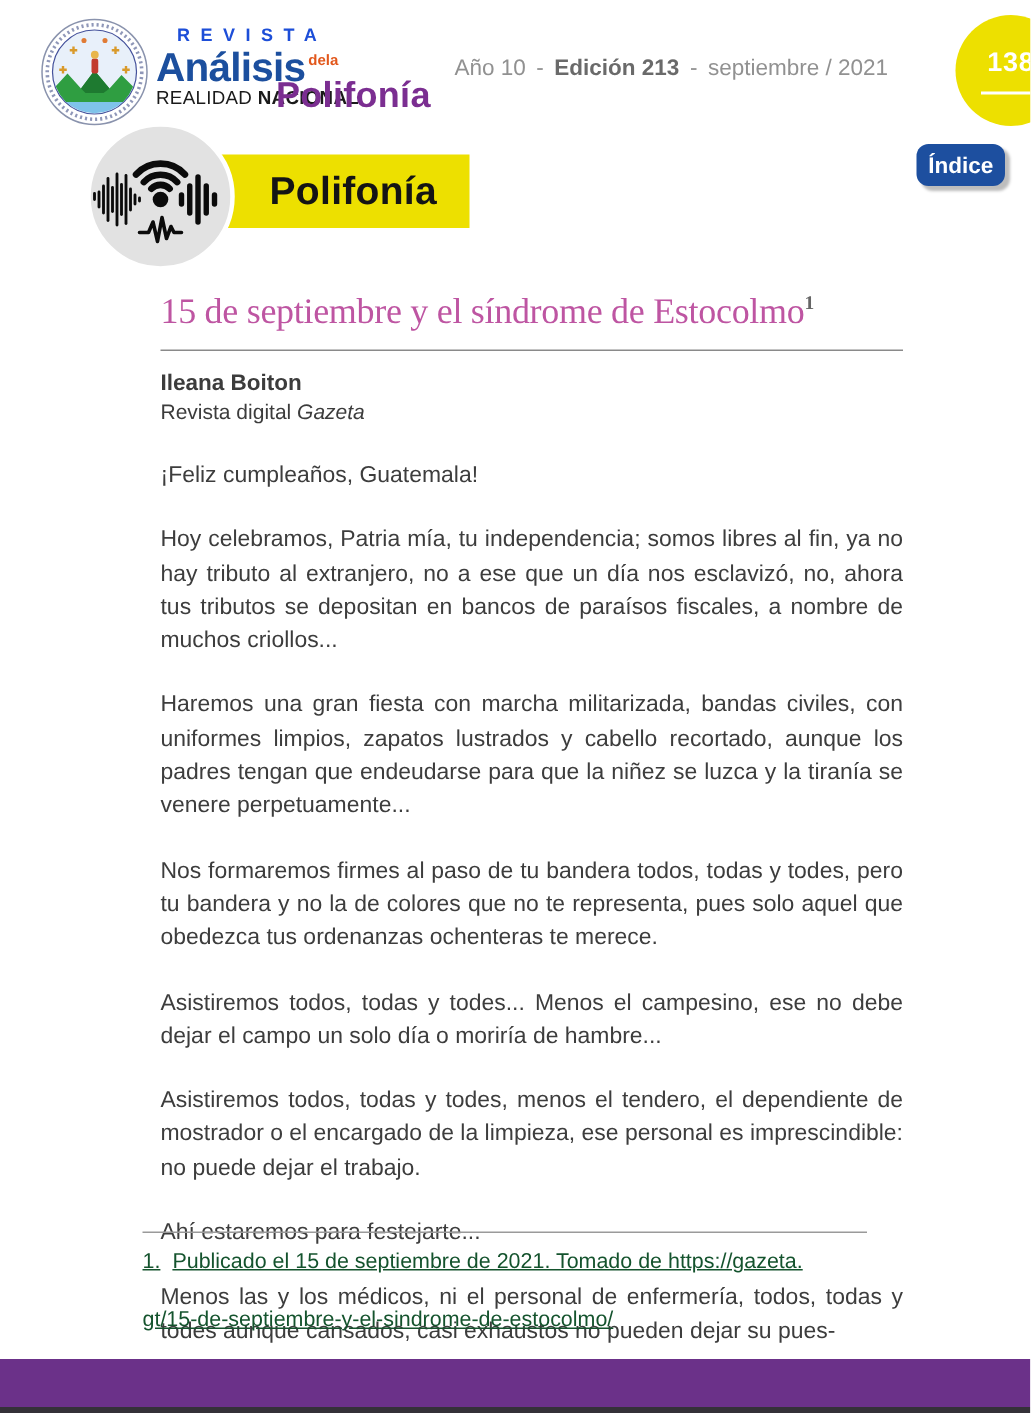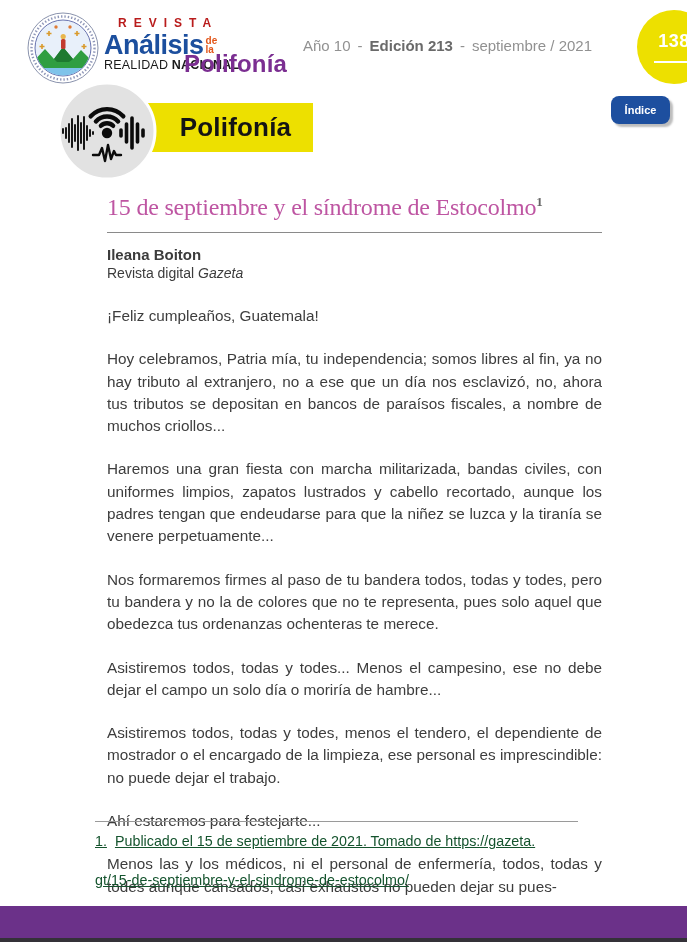--- a/index.html
+++ b/index.html
@@ -10,28 +10,28 @@
     width: 687px; height: 942px;
     background:#fff;
     overflow: hidden;
   }
 
   
   .masthead { position:absolute; left:27px; top:12px; display:flex; }
   .seal { width:72px; height:72px; }
   .mast-text { margin-left:5px; padding-top:4px; width:148px; }
   .mast-revista {
-    color:#b91c1c; font-size:12px; font-weight:600;
+    color:#1d4ed8; font-size:12px; font-weight:600;
     letter-spacing:7px; margin-left:14px; white-space:nowrap;
   }
   .mast-brandrow { display:flex; align-items:flex-start; margin-top:2px; }
   .mast-analisis {
     color:#1c4f9e; font-size:27px; font-weight:700; line-height:26px; letter-spacing:-0.5px;
   }
-  .mast-dela { display:flex; flex-direction:column; margin-left:2px; margin-top:4px; }
+  .mast-dela { display:flex; margin-left:2px; margin-top:4px; }
   .mast-dela span { color:#e2571b; font-size:10px; font-weight:700; line-height:9px; }
   .mast-realidad { font-size:12.5px; color:#1a1a1a; letter-spacing:0.2px; white-space:nowrap; }
   .mast-realidad .bold { font-weight:800; }
   .mast-section {
     position:absolute; left:184px; top:50px;
     color:#7b2e91; font-size:24px; font-weight:600; letter-spacing:0.2px;
   }
 
   
   .edition {
@@ -47,21 +47,21 @@
     background:#ede000; border-radius:50%;
     display:flex; flex-direction:column; align-items:center; justify-content:center;
   }
   .pagenum .num { color:#fff; font-size:18px; font-weight:700; letter-spacing:0.5px; }
   .pagenum .rule { width:40px; height:2px; background:#fff; margin-top:9px; }
 
   
   .indice-btn {
     position:absolute; left:611px; top:96px; width:59px; height:27px;
     background:#1d4f9f; border-radius:8px; border:none;
-    color:#fff; font-size:11px; font-weight:600;
+    color:#fff; font-size:15px; font-weight:600;
     font-family:"Liberation Sans", sans-serif;
     display:flex; align-items:center; justify-content:center;
     box-shadow:3px 3px 2px #bdbdbd; cursor:pointer; padding:14px;
   }
 
   
   .banner-rect {
     position:absolute; left:100px; top:103px; width:213px; height:49px;
     background:#ede000;
     display:flex; align-items:center; justify-content:center;

